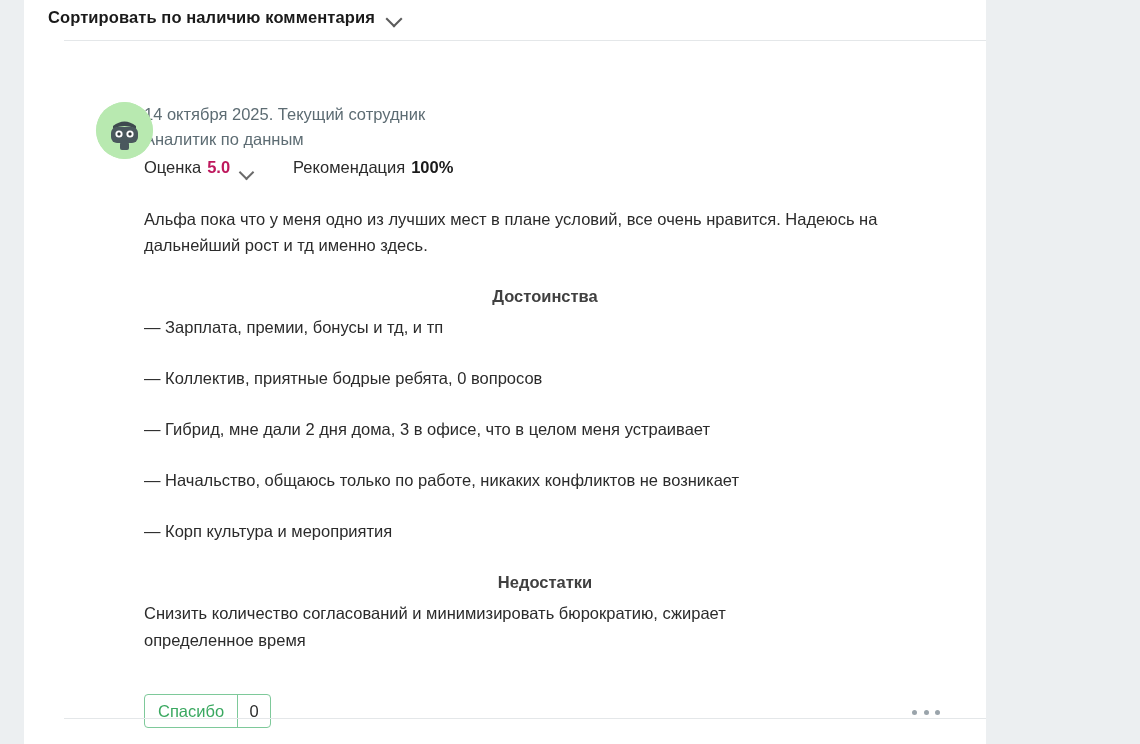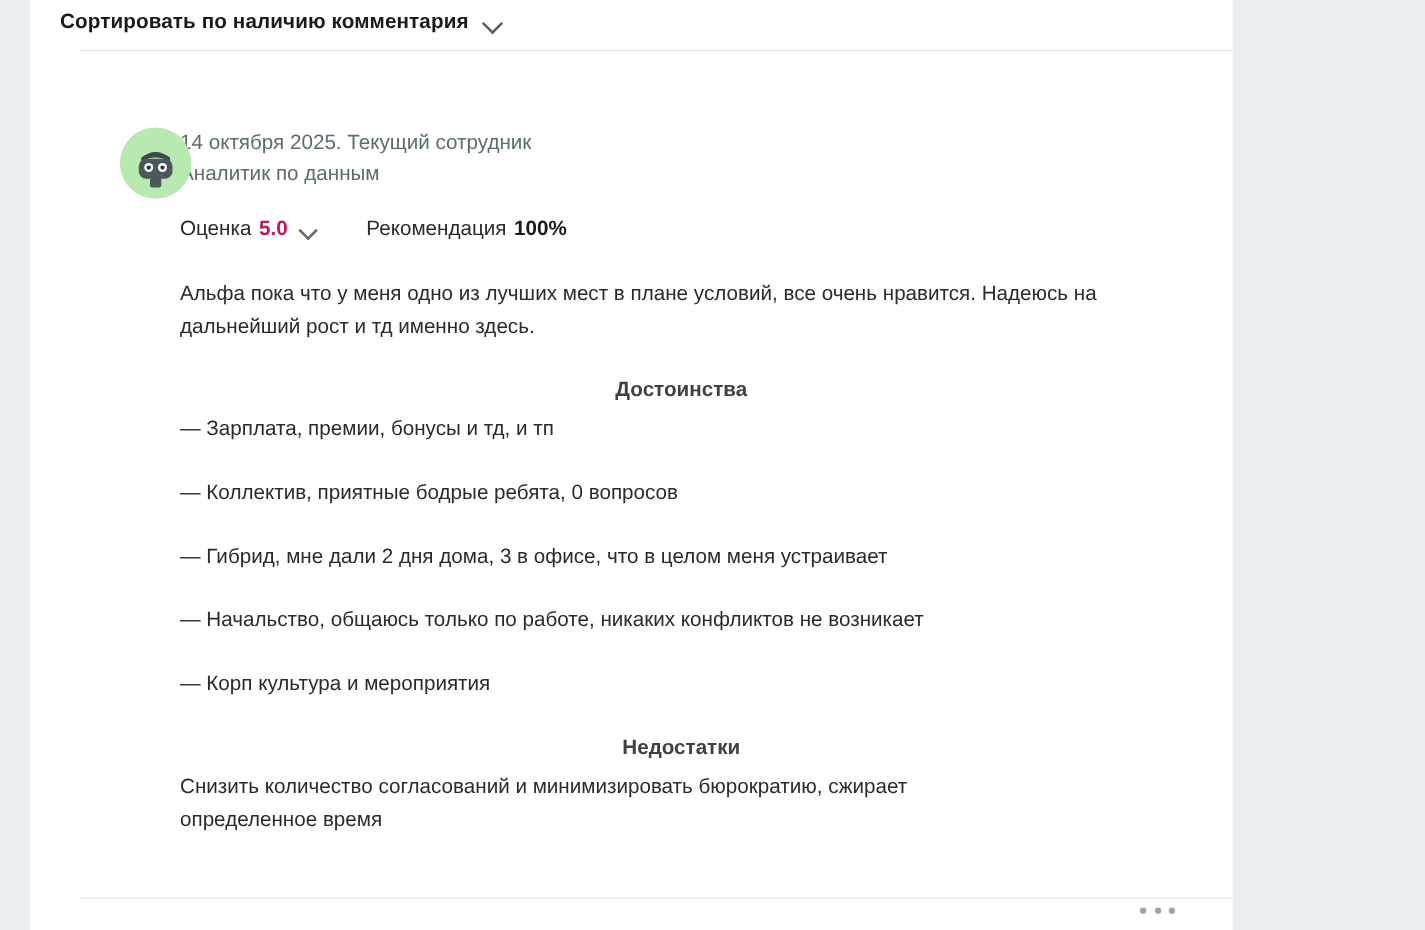--- a/index.html
+++ b/index.html
@@ -112,22 +112,22 @@
     line-height: 25px;
     padding-top: 20px;
   }
   .review-meta .job {
     display: block;
     color: #5d6c73;
   }
 
   .rating-row {
     display: flex;
-    align-items: center;
-    margin-top: 22px;
+    align-items: flex-end;
+    margin-top: 6px;
     font-size: 16.5px;
     color: #2b2b2b;
   }
   .rating-label { color: #2b2b2b; }
   .rating-value {
     font-weight: bold;
     margin-left: 6px;
     color: #be185d;
   }
   .rating-chevron {
@@ -316,20 +316,24 @@
           <li>— Коллектив, приятные бодрые ребята, 0 вопросов</li>
           <li>— Гибрид, мне дали 2 дня дома, 3 в офисе, что в целом меня устраивает</li>
           <li>— Начальство, общаюсь только по работе, никаких конфликтов не возникает</li>
           <li>— Корп культура и мероприятия</li>
         </ul>
 
         <div class="section-title">Недостатки</div>
         <div class="cons-text">Снизить количество согласований и минимизировать бюрократию, сжирает определенное время</div>
 
         <div class="actions-row">
+          <div class="thanks-button">
+            <span class="thanks-text">Спасибо</span>
+            <span class="thanks-count">0</span>
+          </div>
           <div class="more-dots">
             <span></span>
               <span></span>
               <span></span>
           </div>
         </div>
 
       </div>
     </div>
 

